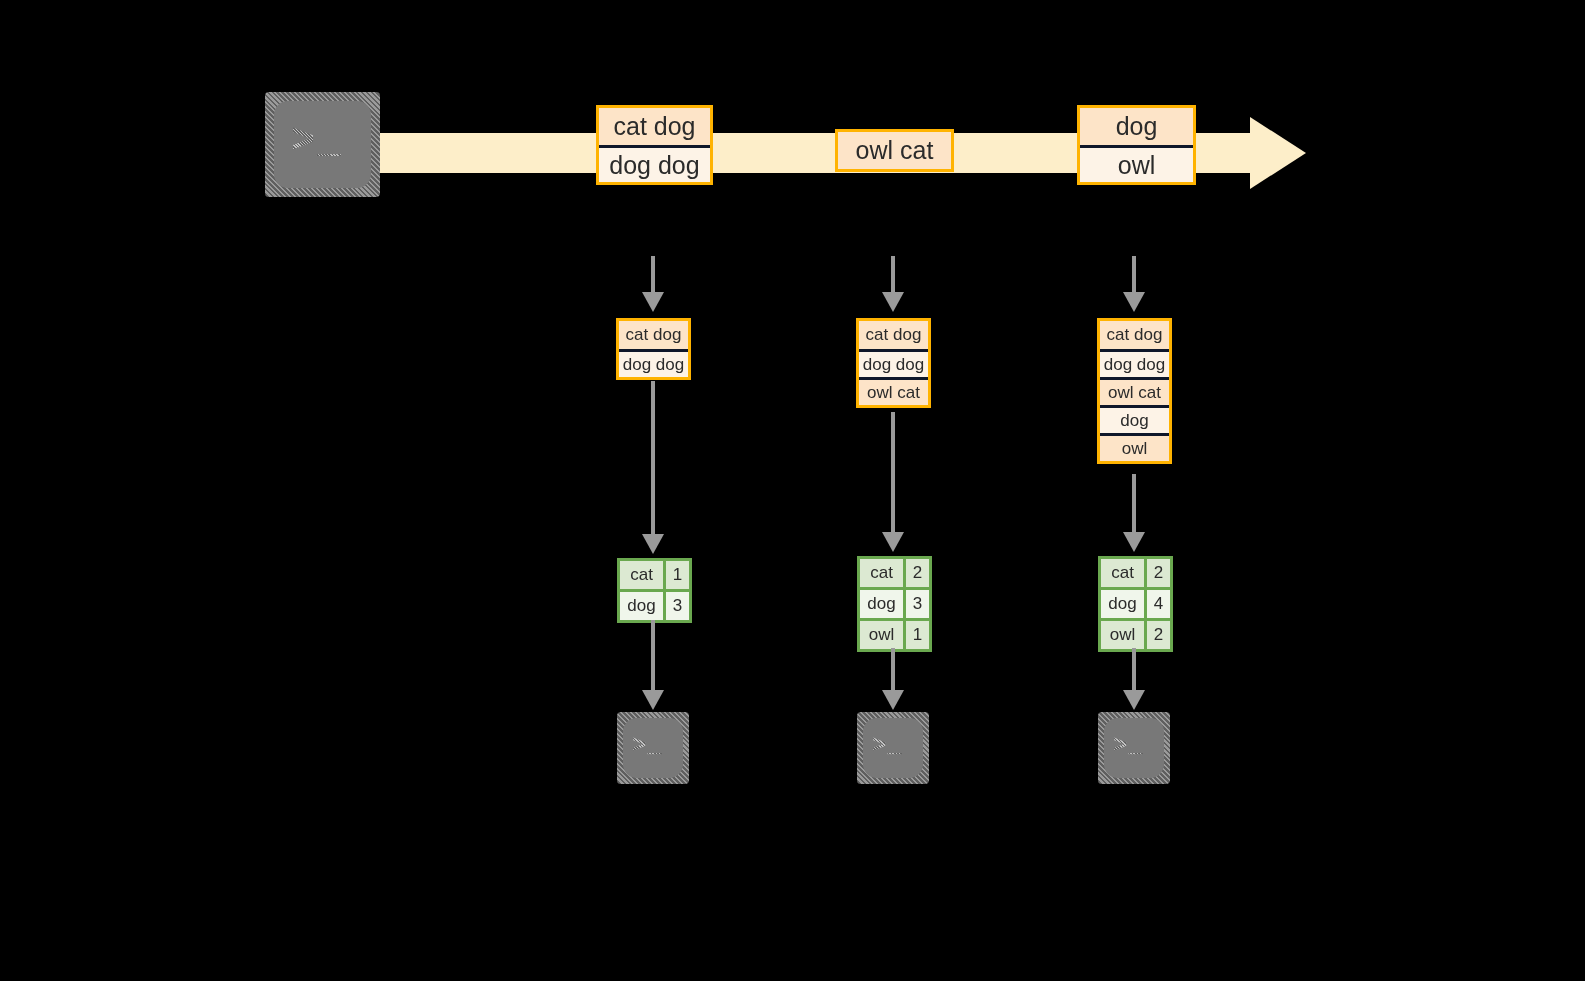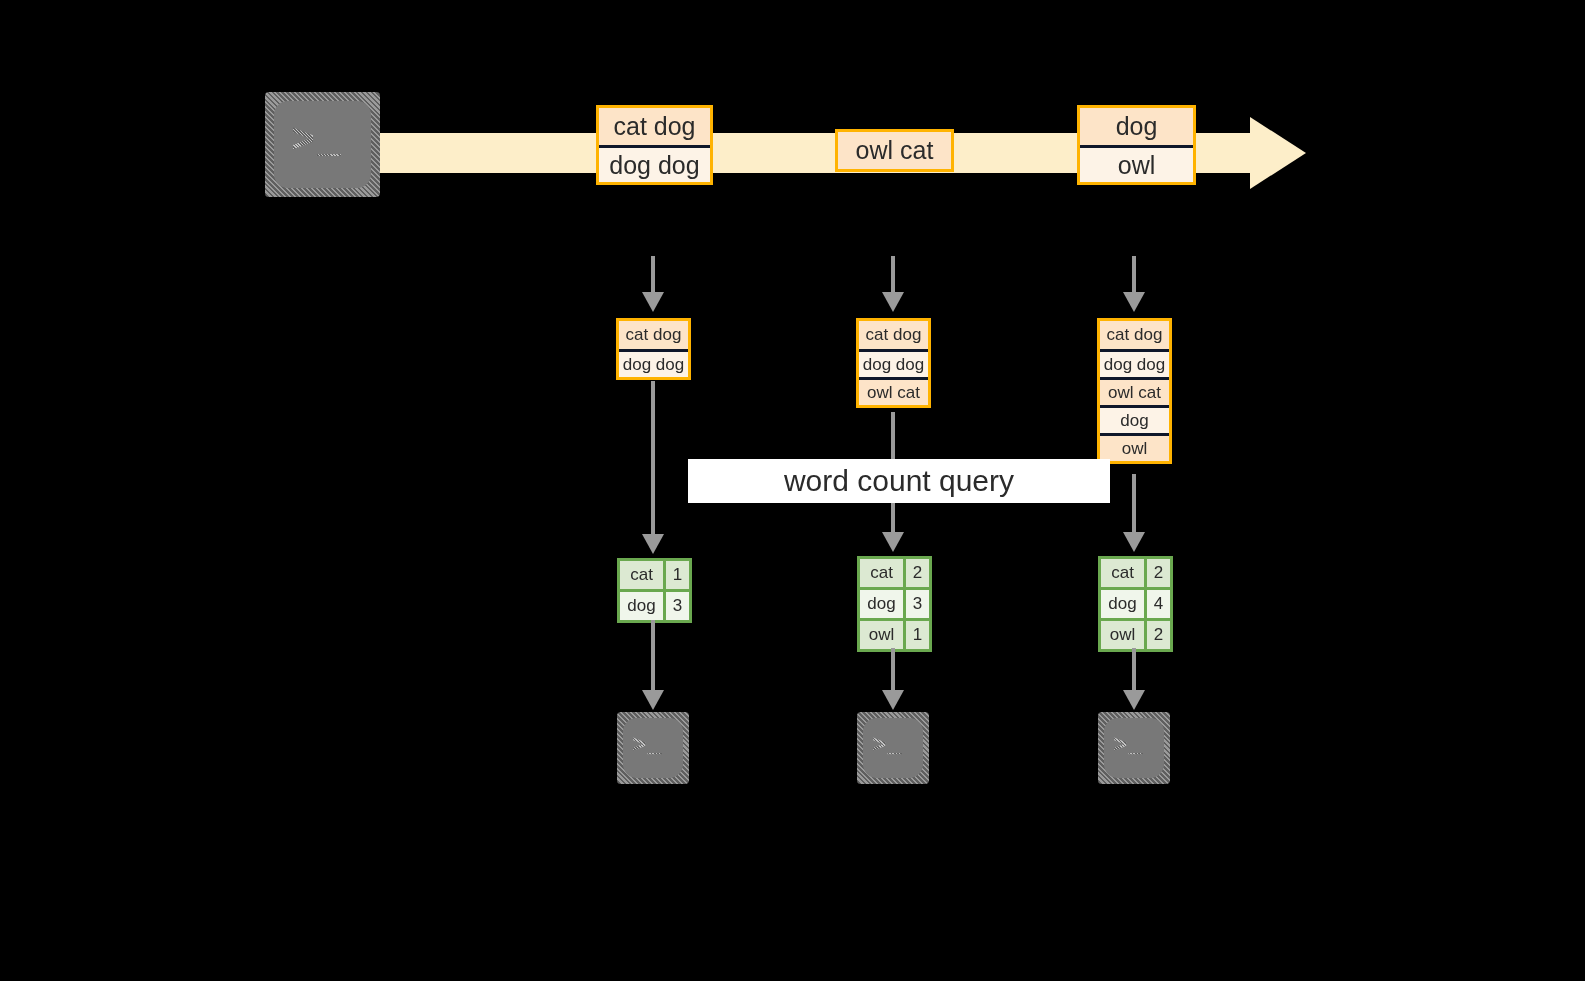--- a/index.html
+++ b/index.html
@@ -312,15 +312,14 @@
 
   <div class="vline" style="left:1132px; top:648px; height:44px;"></div>
   <div class="vhead" style="left:1123px; top:690px;"></div>
 
   <div class="terminal small" style="left:1098px; top:712px;">
     <div class="hatch"></div>
     <div class="face"></div>
     <div class="glyph">&gt;_</div>
   </div>
 
-  <div class="query-label">word count query</div>
 
 </div>
 
 </body></html>

